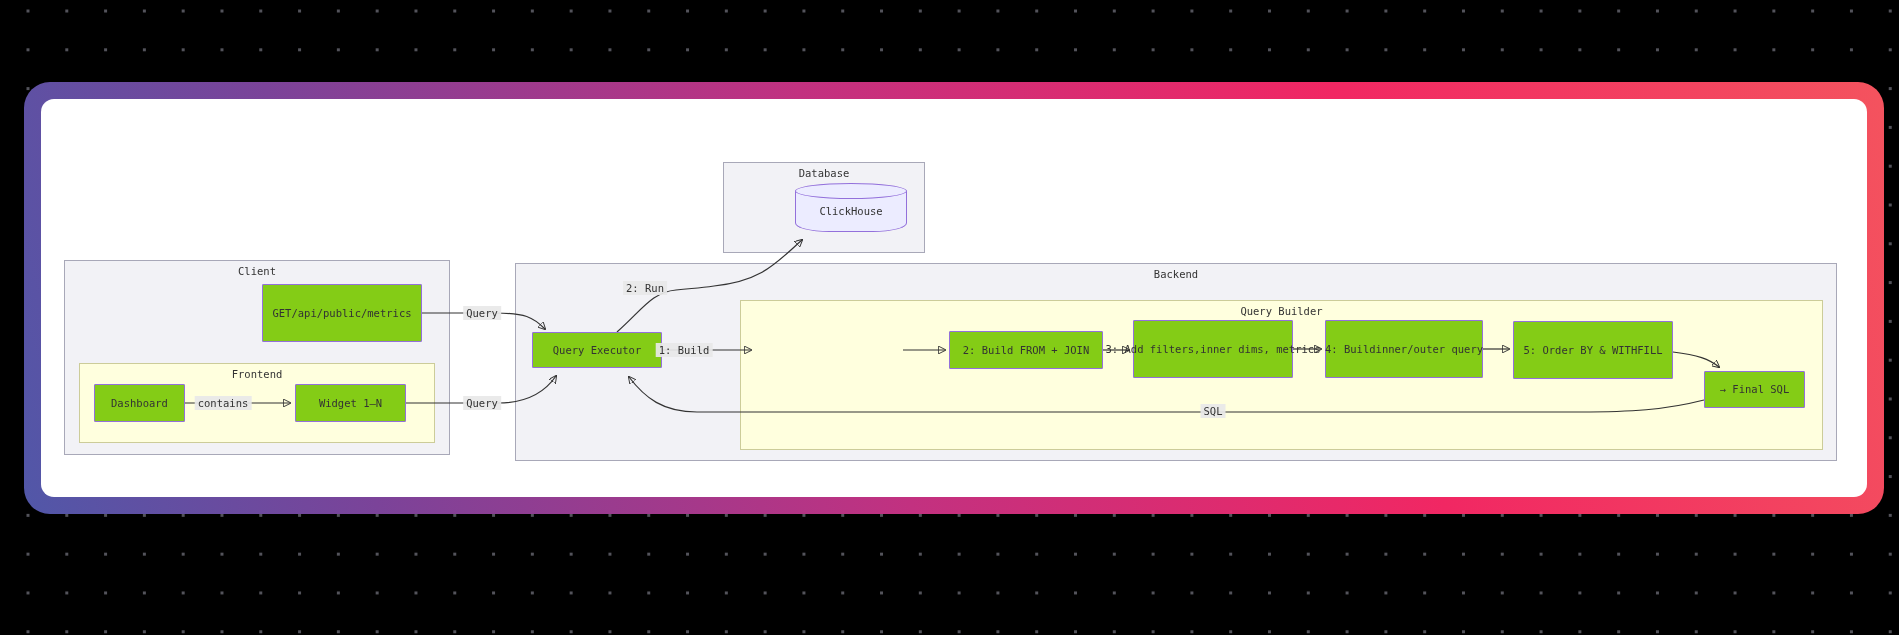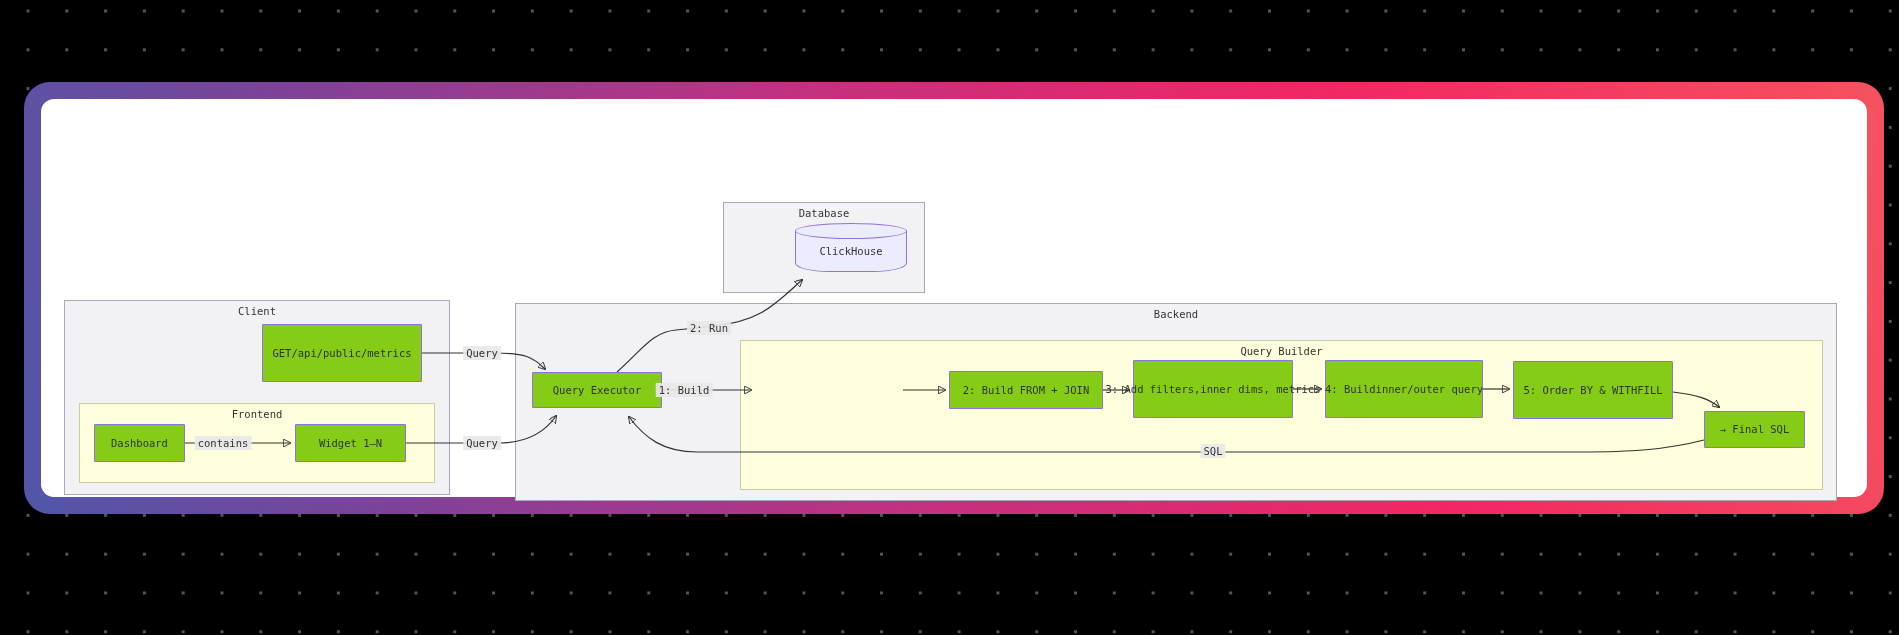--- a/index.html
+++ b/index.html
@@ -10,21 +10,21 @@
     background-size:38.8px 38.8px;
     background-position:8.6px -8.4px;
     font-family:"DejaVu Sans Mono","Liberation Mono",monospace;
   }
   .card-outer{
     position:absolute;left:24px;top:82px;width:1860px;height:432px;
     box-sizing:border-box;border-radius:26px;padding:17px;
     background:linear-gradient(75deg,#5157a8 0%,#7b4399 18%,#c23180 45%,#f12763 72%,#f4535e 100%);
   }
   .card-inner{width:100%;height:100%;background:#ffffff;border-radius:13px;}
-  .stage{position:absolute;inset:0;font-size:10.5px;color:#333;margin-top:40px;}
+  .stage{position:absolute;inset:0;font-size:10.5px;color:#333;}
   .cluster{position:absolute;box-sizing:border-box;text-align:center;}
   .cluster.gray{background:#f2f2f6;border:1px solid #a8a8b8;}
   .cluster.yellow{background:#ffffde;border:1px solid #cccc99;}
   .cluster-label{padding-top:4px;color:#333;}
   .node{
     position:absolute;box-sizing:border-box;background:#84cc16;border:1px solid #9370DB;
     display:flex;flex-direction:row;align-items:center;justify-content:center;
     color:#333;border-radius:1px;
   }
   .node .l{line-height:25px;white-space:nowrap;}
@@ -141,16 +141,16 @@
   </div>
 
   <div class="node" style="left:1704px;top:371px;width:101px;height:37px;">
     <div class="l">→ Final SQL</div>
   </div>
 
   <div class="edge-label" style="left:482px;top:313px;">Query</div>
   <div class="edge-label" style="left:482px;top:403px;">Query</div>
   <div class="edge-label" style="left:223px;top:403px;">contains</div>
   <div class="edge-label" style="left:684px;top:350px;">1: Build</div>
-  <div class="edge-label" style="left:709px;top:288px;">2: Run</div>
+  <div class="edge-label" style="left:645px;top:288px;">2: Run</div>
   <div class="edge-label" style="left:1213px;top:411px;">SQL</div>
 
 </div>
 
 </body></html>

